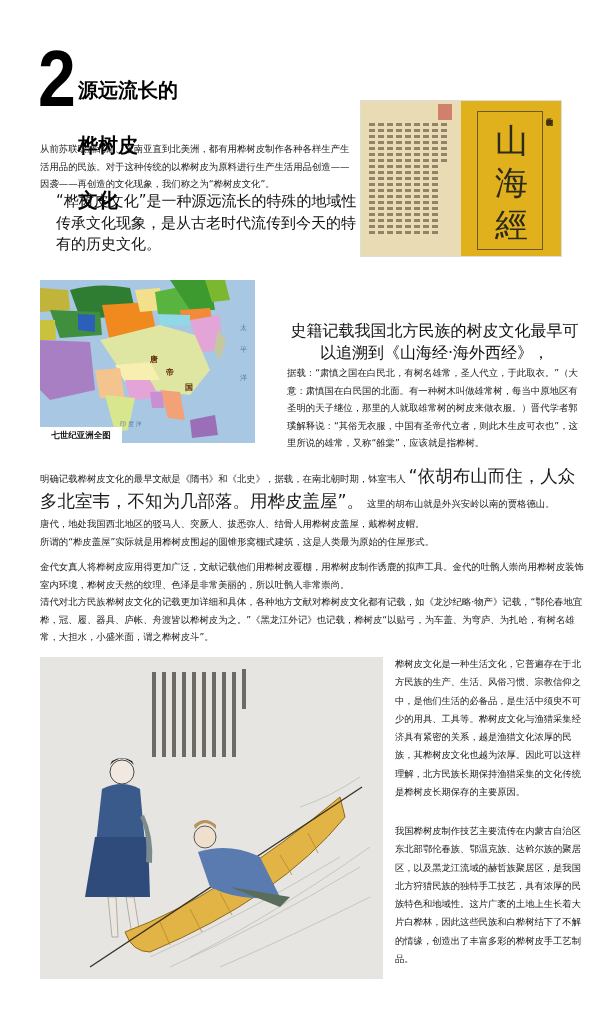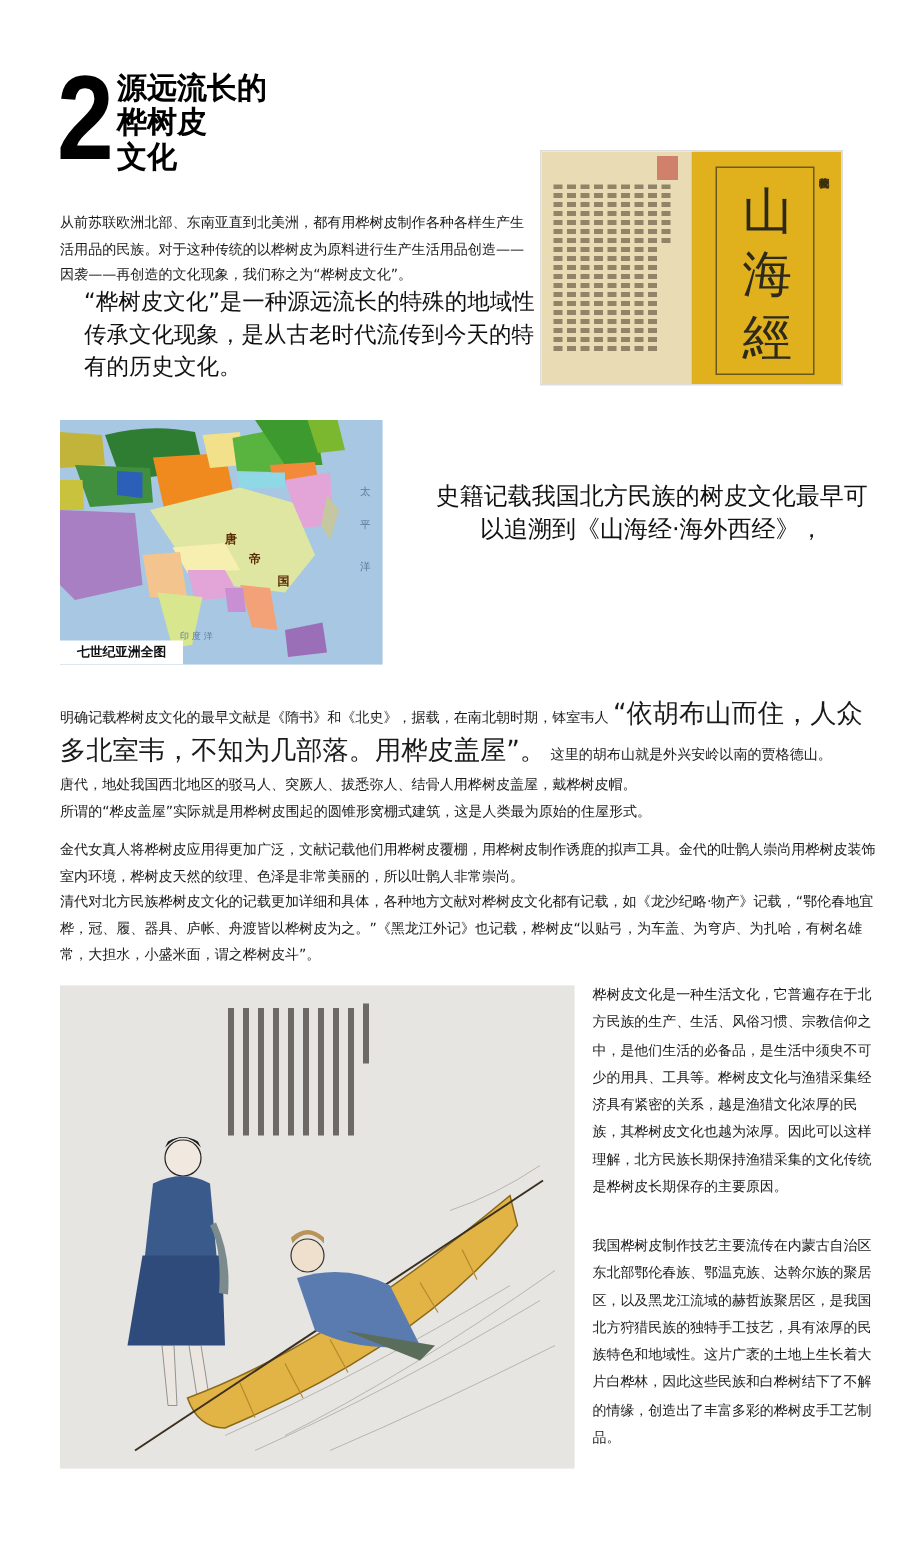--- a/index.html
+++ b/index.html
@@ -2,21 +2,21 @@
 <html><head>
 <meta charset="utf-8">
 <style>
   html, body { margin:0; padding:0; background:#ffffff; }
   body { width:600px; height:1030px; position:relative; overflow:hidden;
          font-family:"DejaVu Sans","Liberation Sans",sans-serif; color:#111; }
   .abs { position:absolute; }
   .big-num { left:38px; top:44px; font-family:"Liberation Sans",sans-serif; font-weight:900;
              font-size:80px; line-height:70px; color:#000; transform:scaleX(0.85); transform-origin:left top; letter-spacing:-2px; }
   .title { left:78px; top:47px; font-weight:bold; font-size:20px; line-height:23px; color:#000; }
-  .title div { white-space:nowrap; }
+  .title div { white-space:nowrap;margin-top:32px; }
   .small { font-size:9.4px; line-height:17.5px; color:#1a1a1a; }
   .large { font-size:17.5px; line-height:21px; color:#111; }
   .p1 { left:40px; top:140px; width:310px; }
   .p2 { left:40px; top:191px; width:310px; font-size:15px; line-height:21.5px;margin-left:16px; }
   .book { left:360px; top:100px; width:200px; height:155px; overflow:hidden; border:1px solid #ddd; }
   .book .left-page { position:absolute; left:0; top:0; width:100px; height:155px; background:#e9dcb4; }
   .book .right-page { position:absolute; left:100px; top:0; width:100px; height:155px; background:#e0b11c; }
   .book .col-text { position:absolute; top:22px; width:6px; height:112px;
     background:repeating-linear-gradient(180deg,#4a3b2a 0 3px,transparent 3px 6px); opacity:0.55; }
   .book .big-char { position:absolute; left:34px; font-size:33px; color:#2d2a1b; font-family:"DejaVu Serif",serif; }
@@ -104,20 +104,21 @@
     <text x="200" y="50" font-size="7" fill="#5d7a9a">太</text>
     <text x="200" y="72" font-size="7" fill="#5d7a9a">平</text>
     <text x="200" y="100" font-size="7" fill="#5d7a9a">洋</text>
     <text x="80" y="146" font-size="6" fill="#5d7a9a">印  度  洋</text>
   </svg>
   <div class="map-caption">七世纪亚洲全图</div>
 </div>
 
 <div class="abs p3">
   <div class="large">史籍记载我国北方民族的树皮文化最早可以追溯到《山海经·海外西经》，</div>
+  <div class="small">据载：“肃慎之国在白民北，有树名雄常，圣人代立，于此取衣。”（大意：肃慎国在白民国的北面。有一种树木叫做雄常树，每当中原地区有圣明的天子继位，那里的人就取雄常树的树皮来做衣服。）晋代学者郭璞解释说：“其俗无衣服，中国有圣帝代立者，则此木生皮可衣也”，这里所说的雄常，又称“雒棠”，应该就是指桦树。</div>
 </div>
 
 <div class="abs p4">
   <div class="small" style="line-height:23px">
     <span>明确记载桦树皮文化的最早文献是《隋书》和《北史》，据载，在南北朝时期，钵室韦人</span>
     <span class="lg">“依胡布山而住，人众多北室韦，不知为几部落。用桦皮盖屋”。</span>
     <span>这里的胡布山就是外兴安岭以南的贾格德山。</span>
   </div>
   <div class="small">唐代，地处我国西北地区的驳马人、突厥人、拔悉弥人、结骨人用桦树皮盖屋，戴桦树皮帽。</div>
   <div class="small">所谓的“桦皮盖屋”实际就是用桦树皮围起的圆锥形窝棚式建筑，这是人类最为原始的住屋形式。</div>

